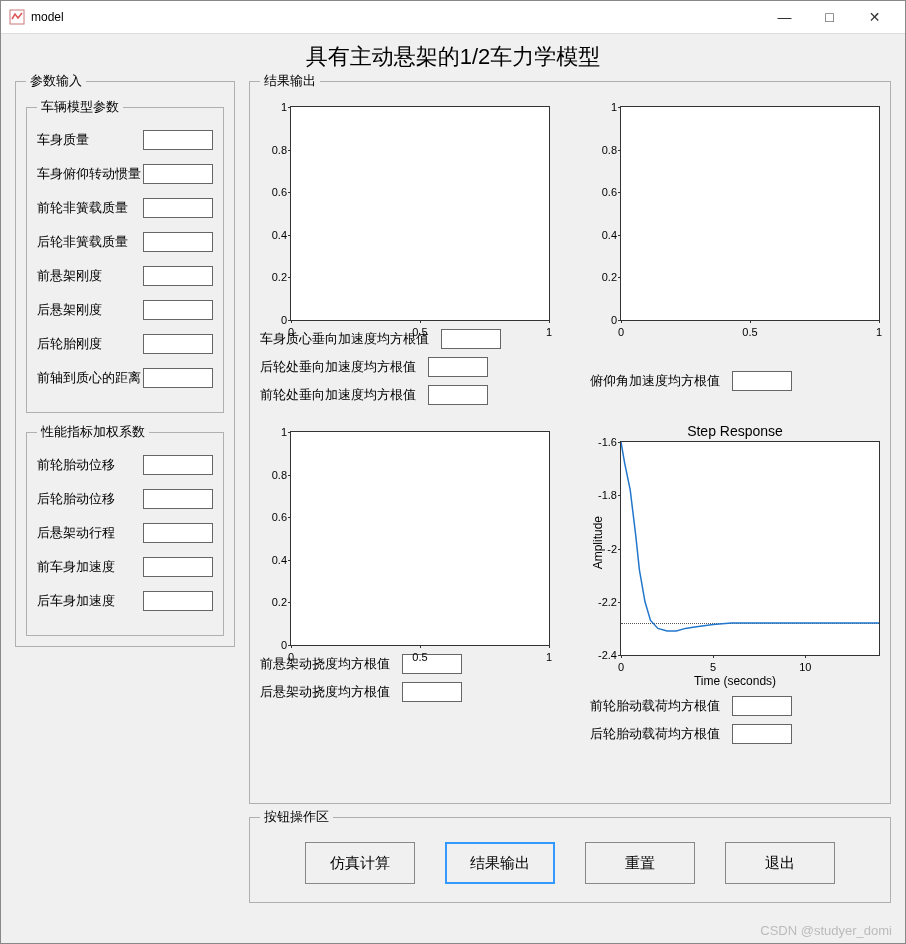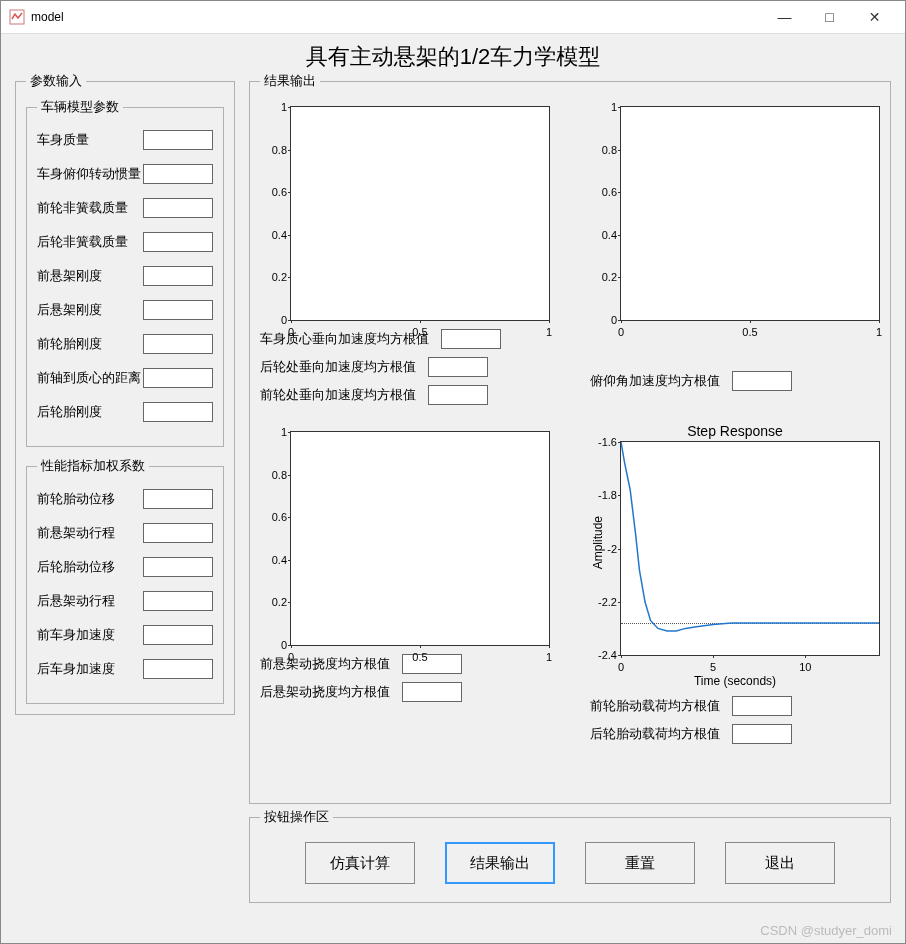--- a/index.html
+++ b/index.html
@@ -90,42 +90,34 @@
               </div>
             <div class="field-row">
                 <label>前悬架刚度</label>
                 <input value="" style="">
               </div>
             <div class="field-row">
                 <label>后悬架刚度</label>
                 <input value="" style="">
               </div>
             <div class="field-row">
-                <label>前轮胎刚度</label>
+                <label>后轮胎刚度</label>
                 <input value="" style="">
               </div>
             <div class="field-row">
                 <label>前轴到质心的距离</label>
-                <input value="" style="">
-              </div>
-            <div class="field-row">
-                <label>后轮胎刚度</label>
                 <input value="" style="">
               </div>
           </fieldset>
 
 
           <fieldset style="margin-top:10px">
             <legend>性能指标加权系数</legend>
             <div class="field-row">
                 <label>前轮胎动位移</label>
-                <input value="" style="">
-              </div>
-            <div class="field-row">
-                <label>前悬架动行程</label>
                 <input value="" style="">
               </div>
             <div class="field-row">
                 <label>后轮胎动位移</label>
                 <input value="" style="">
               </div>
             <div class="field-row">
                 <label>后悬架动行程</label>
                 <input value="" style="">
               </div>

